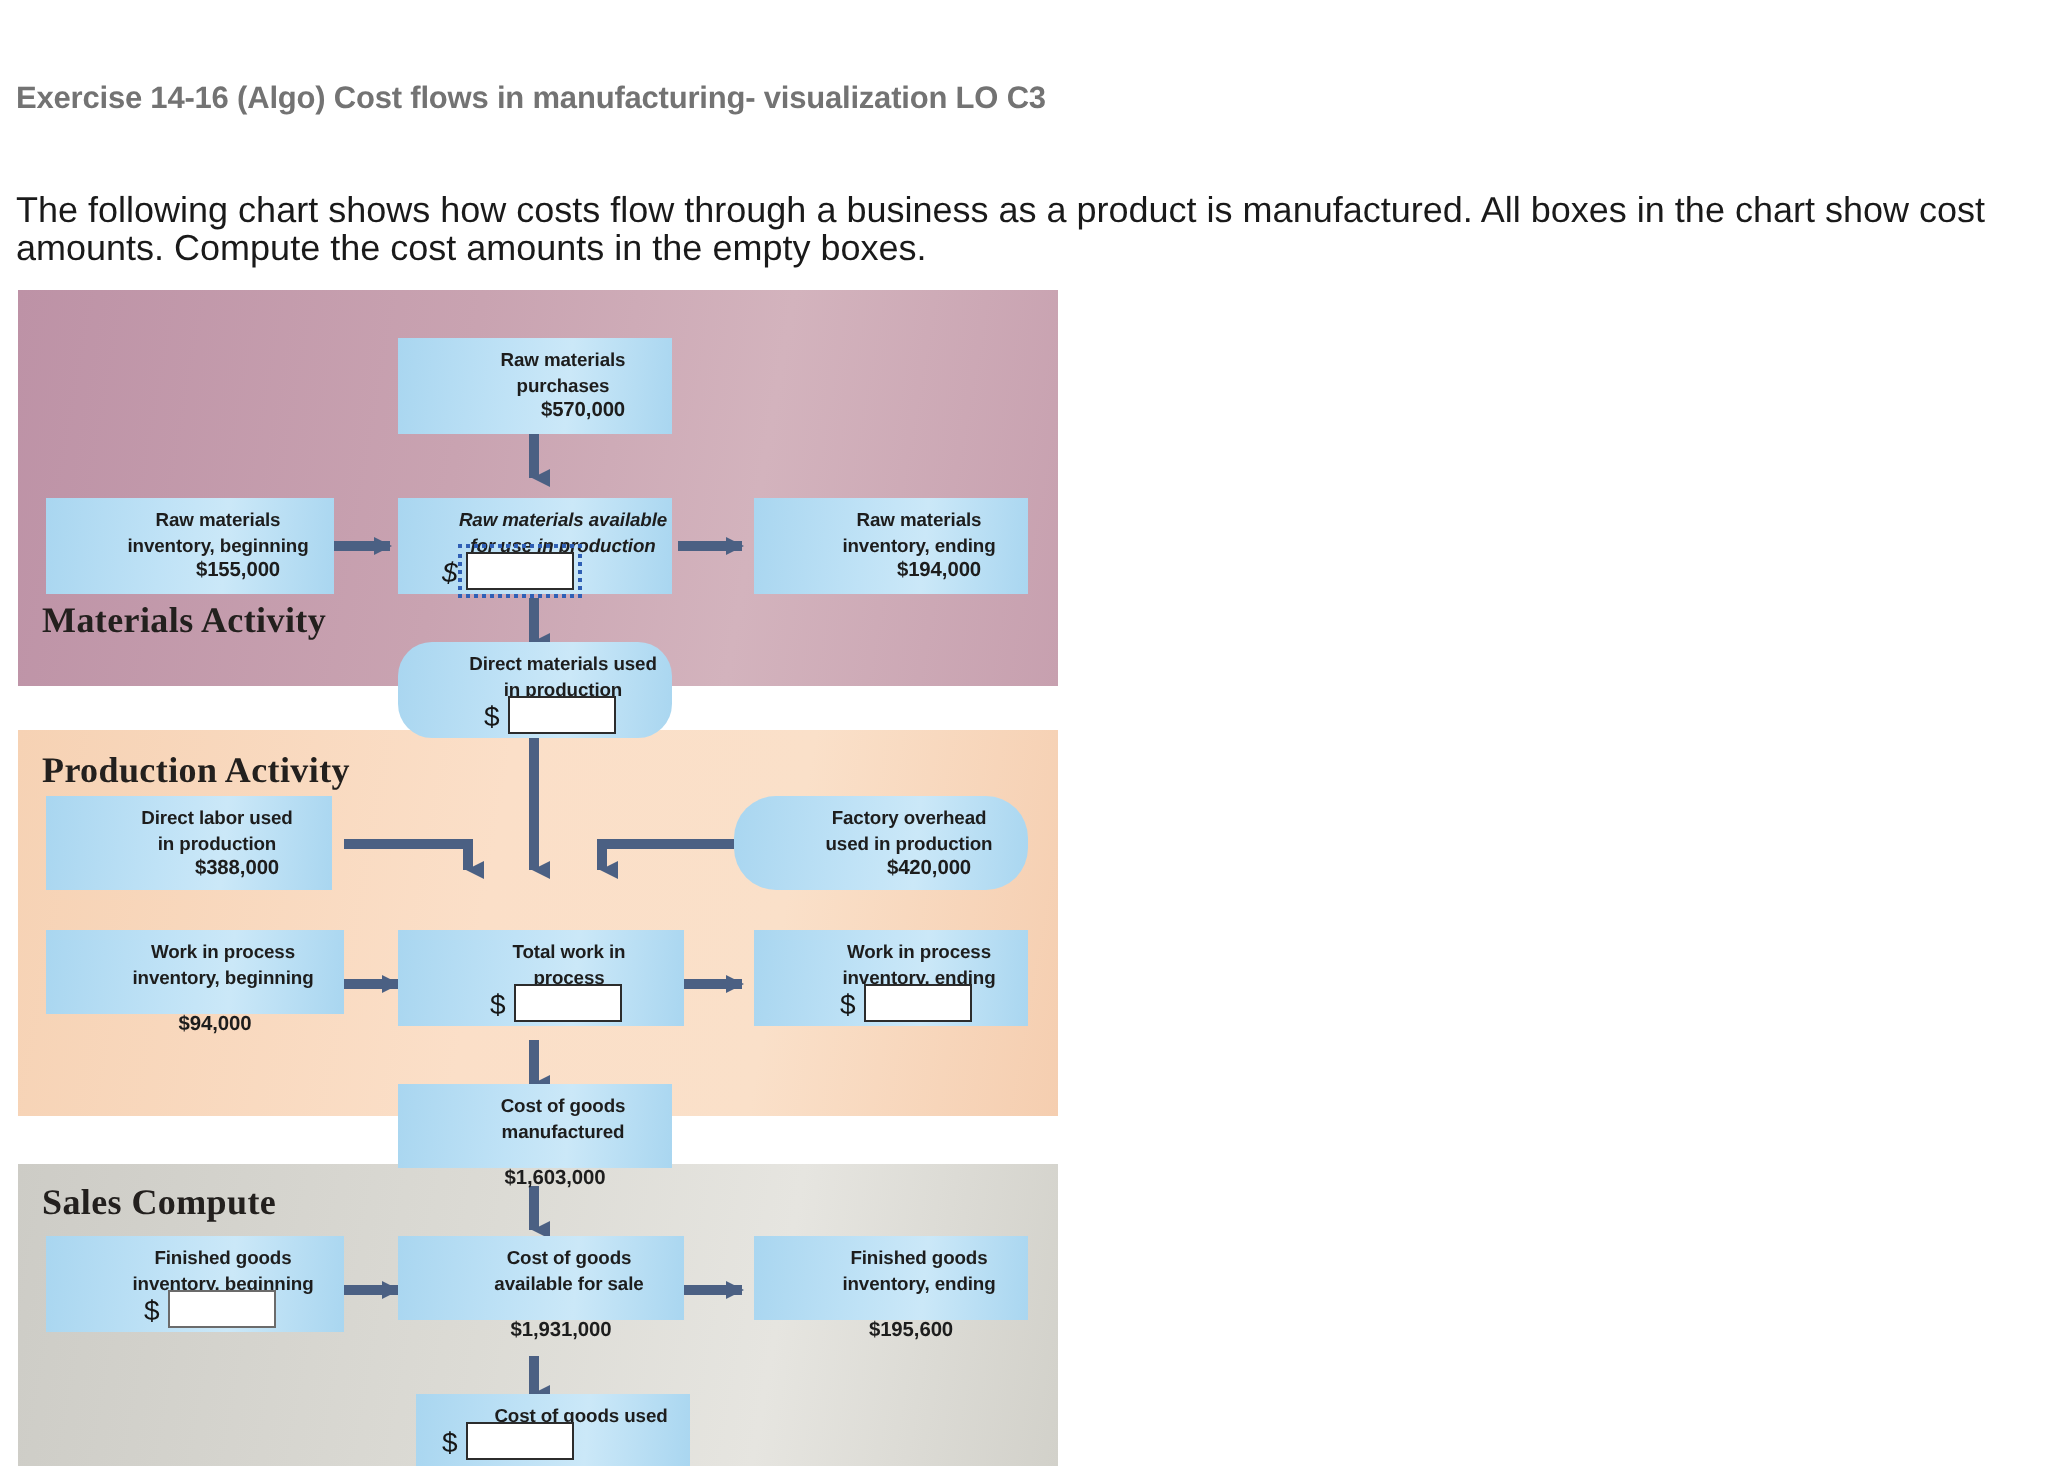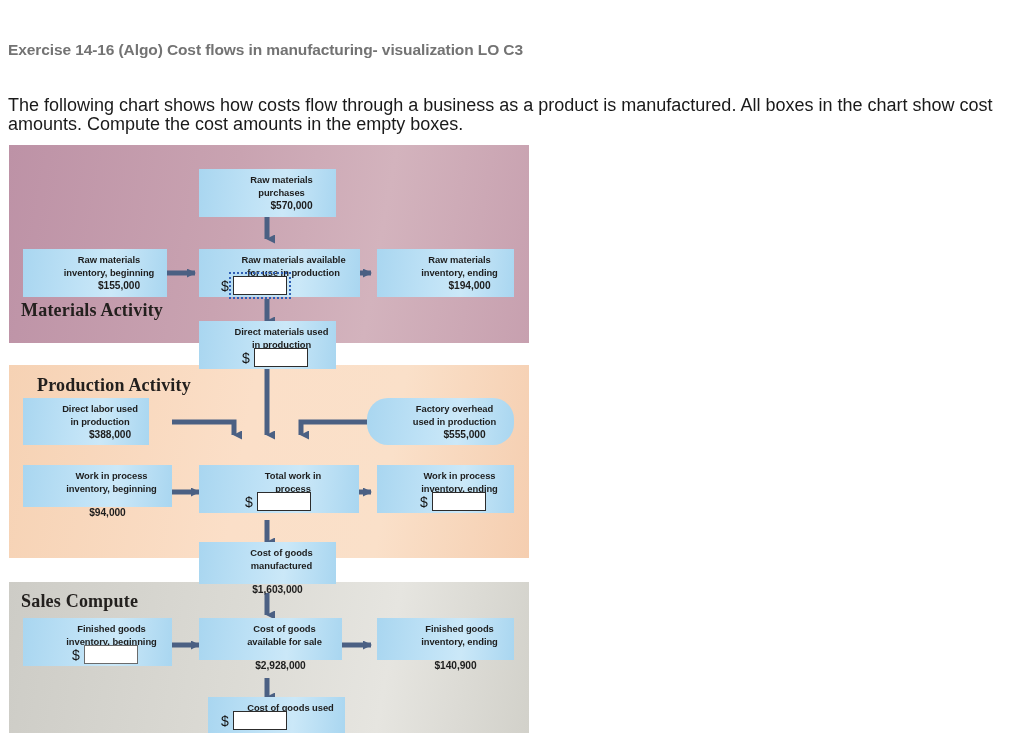--- a/index.html
+++ b/index.html
@@ -214,65 +214,65 @@
     <span class="lbl">purchases</span>
     <span class="amt">$570,000</span>
   </div>
 
   <div class="fbox" style="left:14px; top:104px; width:144px; height:48px;">
     <span class="lbl">Raw materials</span>
     <span class="lbl">inventory, beginning</span>
     <span class="amt">$155,000</span>
   </div>
 
-  <div class="fbox" style="left:190px; top:104px; width:161px; height:48px;">
+  <div class="fbox" style="left:190px; top:104px; width:137px; height:48px;font-style:italic;">
     <span class="lbl">Raw materials available</span>
     <span class="lbl">for use in production</span>
     <span class="inrow" style="left:22px; top:27px;">
       <span class="dollar">$</span>
       <span class="blank focused"></span>
     </span>
   </div>
 
   <div class="fbox" style="left:368px; top:104px; width:137px; height:48px;">
     <span class="lbl">Raw materials</span>
     <span class="lbl">inventory, ending</span>
     <span class="amt">$194,000</span>
   </div>
 
-  <div class="fbox" style="left:190px; top:176px; width:137px; height:48px;">
+  <div class="fbox" style="left:190px; top:176px; width:137px; height:48px;border-radius:17px;">
     <span class="lbl">Direct materials used</span>
     <span class="lbl">in production</span>
     <span class="inrow" style="left:43px; top:27px;">
       <span class="dollar">$</span>
       <span class="blank"></span>
     </span>
   </div>
 
-  <div class="band-title" id="title-production" style="left:28px; top:230px;">Production Activity</div>
-
-  <div class="fbox" style="left:14px; top:253px; width:126px; height:47px;">
+  <div class="band-title" id="title-production" style="left:12px; top:230px;">Production Activity</div>
+
+  <div class="fbox" style="left:14px; top:253px; width:143px; height:47px;">
     <span class="lbl">Direct labor used</span>
     <span class="lbl">in production</span>
     <span class="amt">$388,000</span>
   </div>
 
   <div class="fbox" style="left:358px; top:253px; width:147px; height:47px;border-radius:21px;">
     <span class="lbl">Factory overhead</span>
     <span class="lbl">used in production</span>
-    <span class="amt">$555,000</span>
+    <span class="amt">$420,000</span>
   </div>
 
   <div class="fbox overflow-amt" style="left:14px; top:320px; width:149px; height:42px;">
     <span class="lbl">Work in process</span>
     <span class="lbl">inventory, beginning</span>
     <span class="amt">$94,000</span>
   </div>
 
-  <div class="fbox" style="left:190px; top:320px; width:160px; height:48px;">
+  <div class="fbox" style="left:190px; top:320px; width:143px; height:48px;">
     <span class="lbl">Total work in</span>
     <span class="lbl">process</span>
     <span class="inrow" style="left:46px; top:27px;">
       <span class="dollar">$</span>
       <span class="blank"></span>
     </span>
   </div>
 
   <div class="fbox" style="left:368px; top:320px; width:137px; height:48px;">
     <span class="lbl">Work in process</span>
@@ -296,27 +296,27 @@
     <span class="lbl">inventory, beginning</span>
     <span class="inrow" style="left:49px; top:27px;">
       <span class="dollar">$</span>
       <span class="blank gray"></span>
     </span>
   </div>
 
   <div class="fbox overflow-amt" style="left:190px; top:473px; width:143px; height:42px;">
     <span class="lbl">Cost of goods</span>
     <span class="lbl">available for sale</span>
-    <span class="amt">$2,928,000</span>
+    <span class="amt">$1,931,000</span>
   </div>
 
   <div class="fbox overflow-amt" style="left:368px; top:473px; width:137px; height:42px;">
     <span class="lbl">Finished goods</span>
     <span class="lbl">inventory, ending</span>
-    <span class="amt">$140,900</span>
+    <span class="amt">$195,600</span>
   </div>
 
   <div class="fbox" style="left:199px; top:552px; width:137px; height:40px;">
     <span class="lbl">Cost of goods used</span>
     <span class="inrow" style="left:13px; top:14px;">
       <span class="dollar">$</span>
       <span class="blank"></span>
     </span>
   </div>
 

